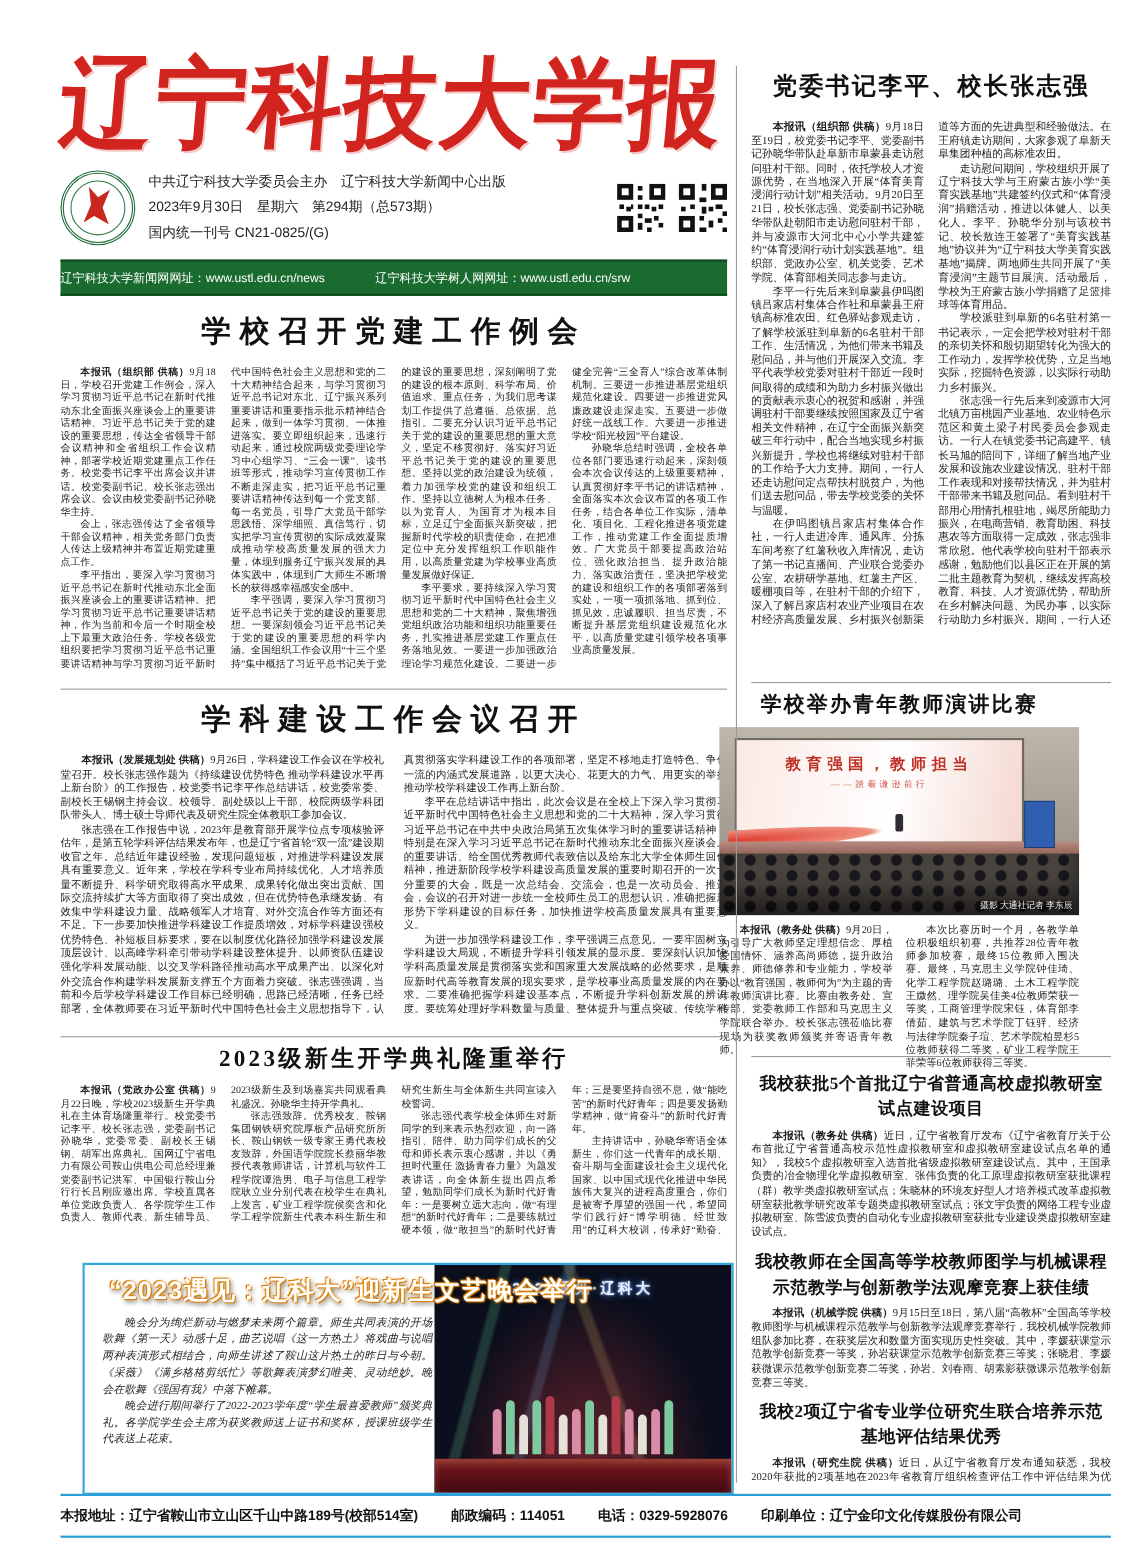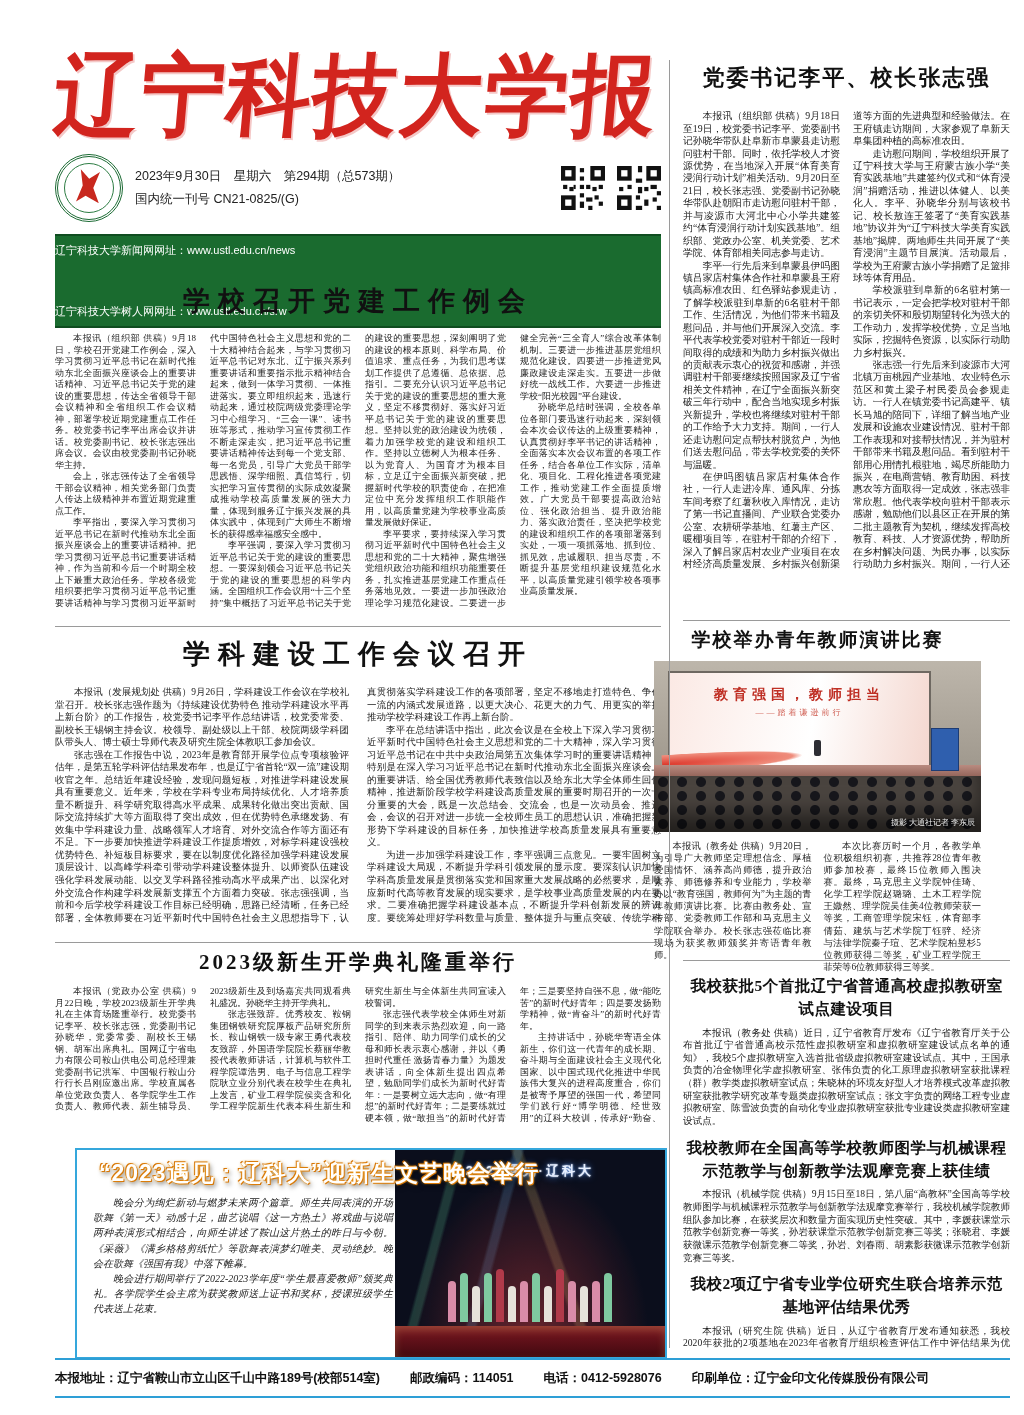--- a/index.html
+++ b/index.html
@@ -15,26 +15,26 @@
         position:relative;background:#fff;}
   .logo::before{content:"";position:absolute;left:18px;top:12px;width:24px;height:34px;
         background:#c8281e;clip-path:polygon(20% 0,55% 28%,100% 8%,72% 55%,95% 100%,40% 78%,0 95%,28% 48%);}
   .logo::after{content:"";position:absolute;inset:6px;border-radius:50%;border:1px solid #2e7d44;}
   .pub-lines{flex:1;font-family:"Liberation Sans","DejaVu Sans",sans-serif;font-size:12.5px;
              line-height:1.85;color:#222;}
   .qr{flex:0 0 44px;width:44px;height:44px;}
   .qr svg{width:44px;height:44px;display:block;}
   .green-bar{margin-top:12px;background:#1a6b2f;color:#fff;display:flex;gap:46px;justify-content:flex-start;
              font-family:"Liberation Sans","DejaVu Sans",sans-serif;font-size:11px;padding:7px 0;
-             border-top:2px solid #0f4d20;border-bottom:2px solid #0f4d20;flex-direction:column;}
+             border-top:2px solid #0f4d20;border-bottom:2px solid #0f4d20;}
   
   .art{position:absolute;}
   .hl{font-weight:bold;text-align:center;color:#111;}
   .para{margin:0;text-indent:2em;text-align:justify;}
-  .byline{font-weight:normal;}
+  .byline{font-weight:bold;}
   .body2,.body4,.body2w{overflow:hidden;}
   
   .art-visit{left:683px;top:60px;width:327px;}
   .hl-visit{font-size:22px;letter-spacing:2px;line-height:1.65;margin:0 0 14px 0;}
   .art-visit .body2{height:462px;columns:2;column-gap:13px;font-size:9.8px;line-height:1.27;}
   
   .art-party{left:55px;top:283px;width:606px;}
   .hl-party{font-size:27px;letter-spacing:8px;margin:0 0 14px 0;}
   .art-party .body4{height:286px;columns:4;column-gap:14px;font-size:9px;line-height:1.28;}
   
@@ -110,20 +110,21 @@
 </head>
 <body>
 
 <div class="page">
 
   <header class="masthead">
     <h1 class="paper-title">辽宁科技大学报</h1>
     <div class="pub-row">
       <div class="logo"></div>
       <div class="pub-lines">
+        <div>中共辽宁科技大学委员会主办　辽宁科技大学新闻中心出版</div>
         <div>2023年9月30日　星期六　第294期（总573期）</div>
         <div>国内统一刊号 CN21-0825/(G)</div>
       </div>
       <div class="qr">
         <svg viewBox="0 0 21 21" xmlns="http://www.w3.org/2000/svg">
             <rect width="21" height="21" fill="#fff"></rect>
             <g fill="#111">
               <rect x="0" y="0" width="7" height="7"></rect>
               <rect x="14" y="0" width="7" height="7"></rect>
               <rect x="0" y="14" width="7" height="7"></rect>
@@ -307,17 +308,17 @@
 
   <div class="vrule"></div>
   <div class="hrule hr-l1"></div>
   <div class="hrule hr-r1"></div>
   <div class="hrule hr-l2"></div>
   <div class="hrule hr-r2"></div>
 
   <footer class="footer">
     <span>本报地址：辽宁省鞍山市立山区千山中路189号(校部514室)</span>
     <span>邮政编码：114051</span>
-    <span>电话：0412-5928076</span>
+    <span>电话：0329-5928076</span>
     <span>印刷单位：辽宁金印文化传媒股份有限公司</span>
   </footer>
 
 </div>
 
 </body></html>

